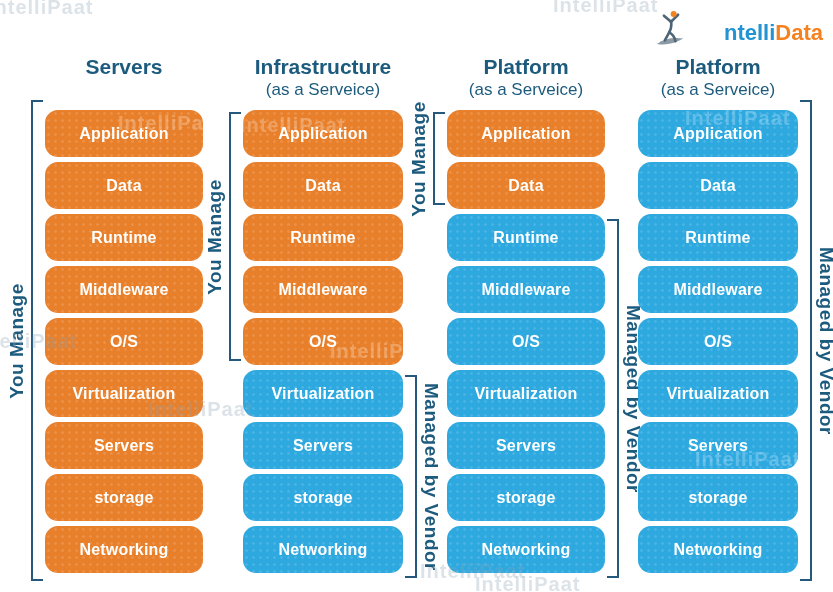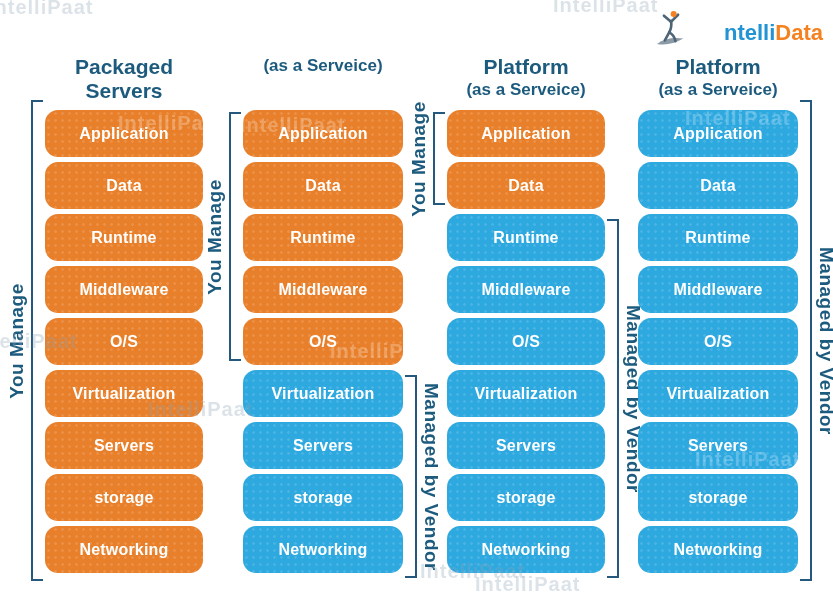--- a/index.html
+++ b/index.html
@@ -1,21 +1,21 @@
 <!DOCTYPE html>
 <html><head>
 <meta charset="utf-8">
 <style>
   html,body{margin:0;padding:0;background:#fff;}
   body{font-family:"Liberation Sans",sans-serif;}
   #canvas{position:relative;width:833px;height:592px;background:#ffffff;overflow:hidden;}
 
   .col-header{position:absolute;width:220px;text-align:center;color:#1D5B7E;}
   .col-header .t1{display:block;font-size:21px;font-weight:700;line-height:24px;}
-  .col-header .t2{display:block;font-size:17px;font-weight:700;line-height:21px;}
+  .col-header .t2{display:block;font-size:17px;font-weight:400;line-height:21px;}
   .col-header .t2.bold{font-size:21px;font-weight:700;line-height:24px;}
 
   .layer-box{position:absolute;border-radius:13px;display:flex;align-items:center;justify-content:center;
     color:#fff;font-size:16px;font-weight:700;letter-spacing:0.2px;
     background-image:radial-gradient(rgba(255,255,255,0.13) 1px, transparent 1.6px);
     background-size:7px 7px;}
   .orange{background-color:#E8802B;}
   .blue{background-color:#2EA9E0;}
 
   .bracket{position:absolute;width:12px;border:2px solid #24587C;box-sizing:border-box;}
@@ -53,21 +53,20 @@
         <path d="M17 15 L9 8"></path>
         <path d="M17 15 L25 7"></path>
       </g>
       <circle cx="20" cy="6" r="3.4" fill="#F58220"></circle>
     </svg>
     <div class="logo-text"><span class="p1">ntelli</span><span class="p2">Data</span></div>
   </div>
 
   <div id="columns-root">
       <div class="col-header" style="left: 14px; top: 55px;">
-        <span class="t1">Packaged</span>
         <span class="t2 bold">Servers</span>
       </div>
       <div class="layer-box orange" style="left: 45px; top: 110px; width: 158px; height: 47px;">
         <span>Application</span>
       </div>
       <div class="layer-box orange" style="left: 45px; top: 162px; width: 158px; height: 47px;">
         <span>Data</span>
       </div>
       <div class="layer-box orange" style="left: 45px; top: 214px; width: 158px; height: 47px;">
         <span>Runtime</span>
@@ -88,20 +87,21 @@
         <span>storage</span>
       </div>
       <div class="layer-box orange" style="left: 45px; top: 526px; width: 158px; height: 47px;">
         <span>Networking</span>
       </div>
       <div class="bracket left" style="left: 31px; top: 100px; height: 481px;"></div>
       <div class="vwrap" style="left: 17px; top: 340.5px;">
         <span class="vlabel up">You Manage</span>
       </div>
       <div class="col-header" style="left: 213px; top: 55px;">
+        <span class="t1">Infrastructure</span>
         <span class="t2">(as a Serveice)</span>
       </div>
       <div class="layer-box orange" style="left: 243px; top: 110px; width: 160px; height: 47px;">
         <span>Application</span>
       </div>
       <div class="layer-box orange" style="left: 243px; top: 162px; width: 160px; height: 47px;">
         <span>Data</span>
       </div>
       <div class="layer-box orange" style="left: 243px; top: 214px; width: 160px; height: 47px;">
         <span>Runtime</span>

